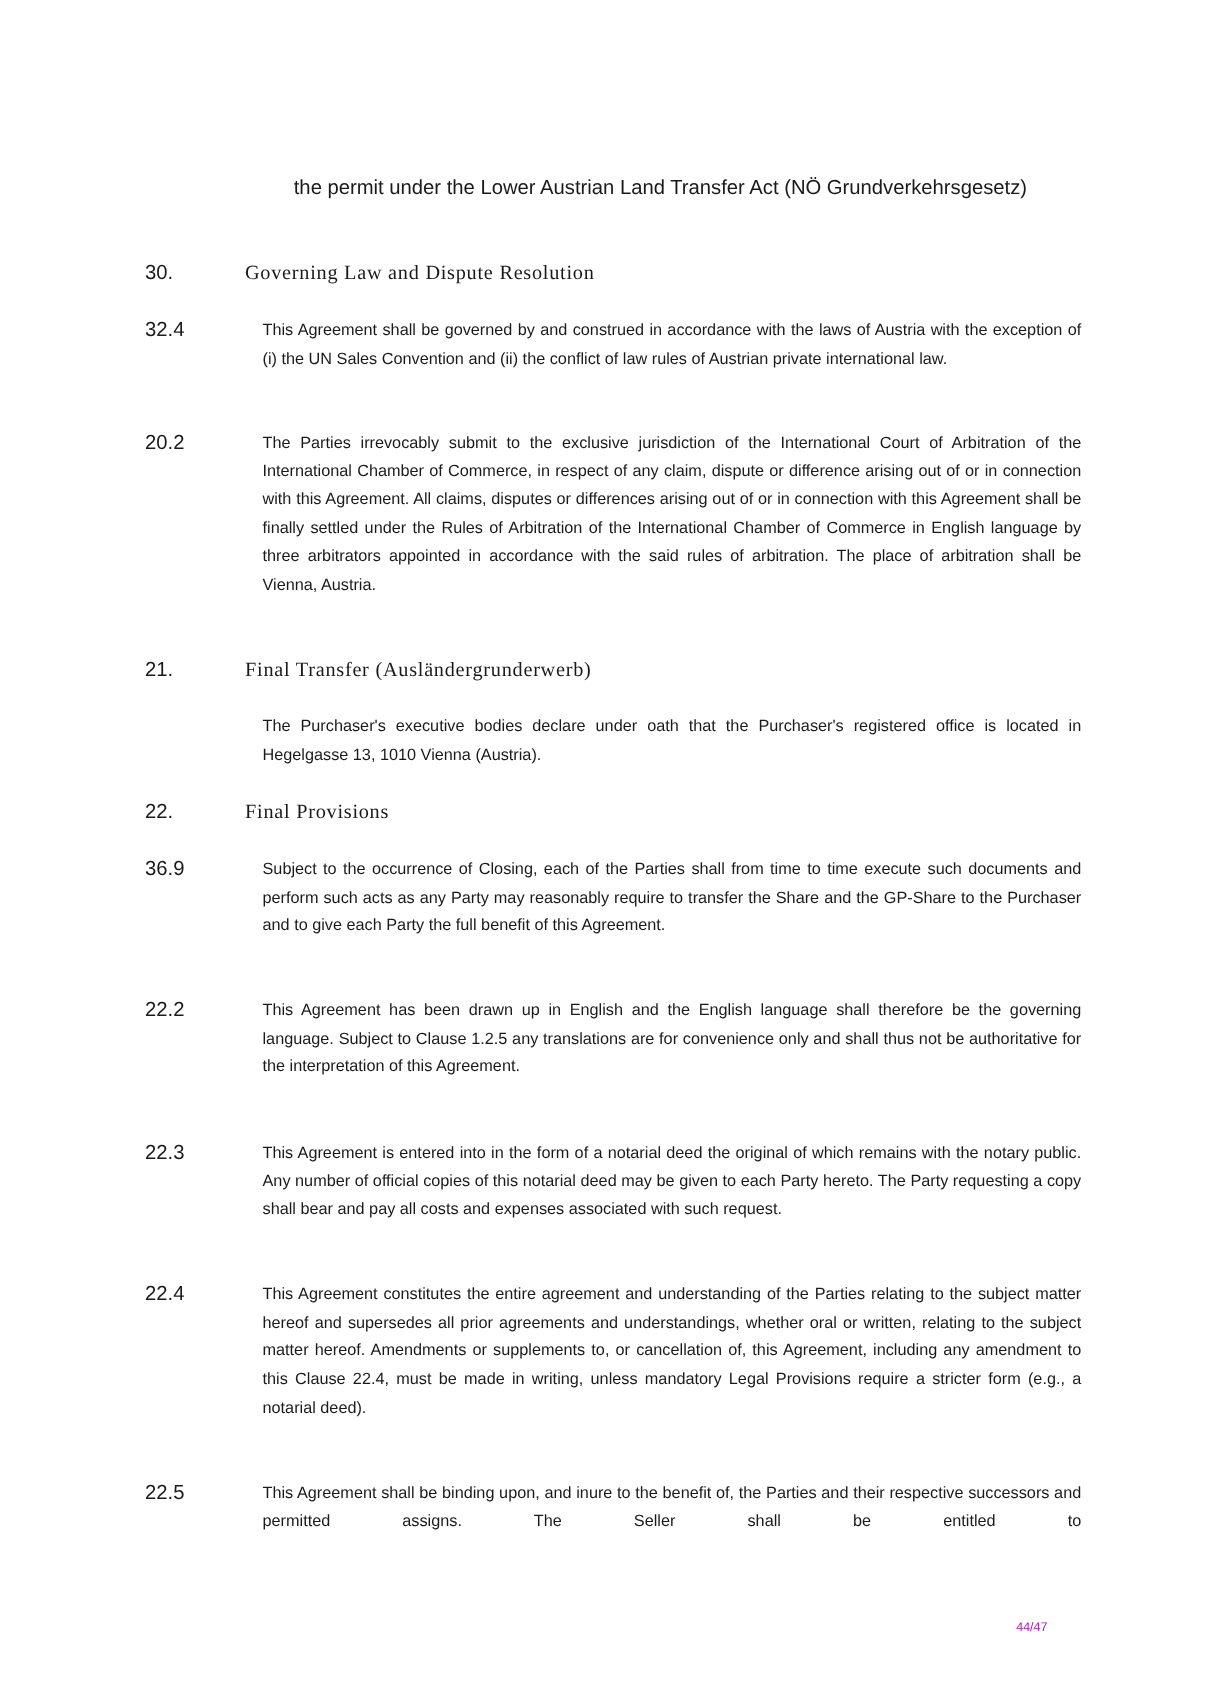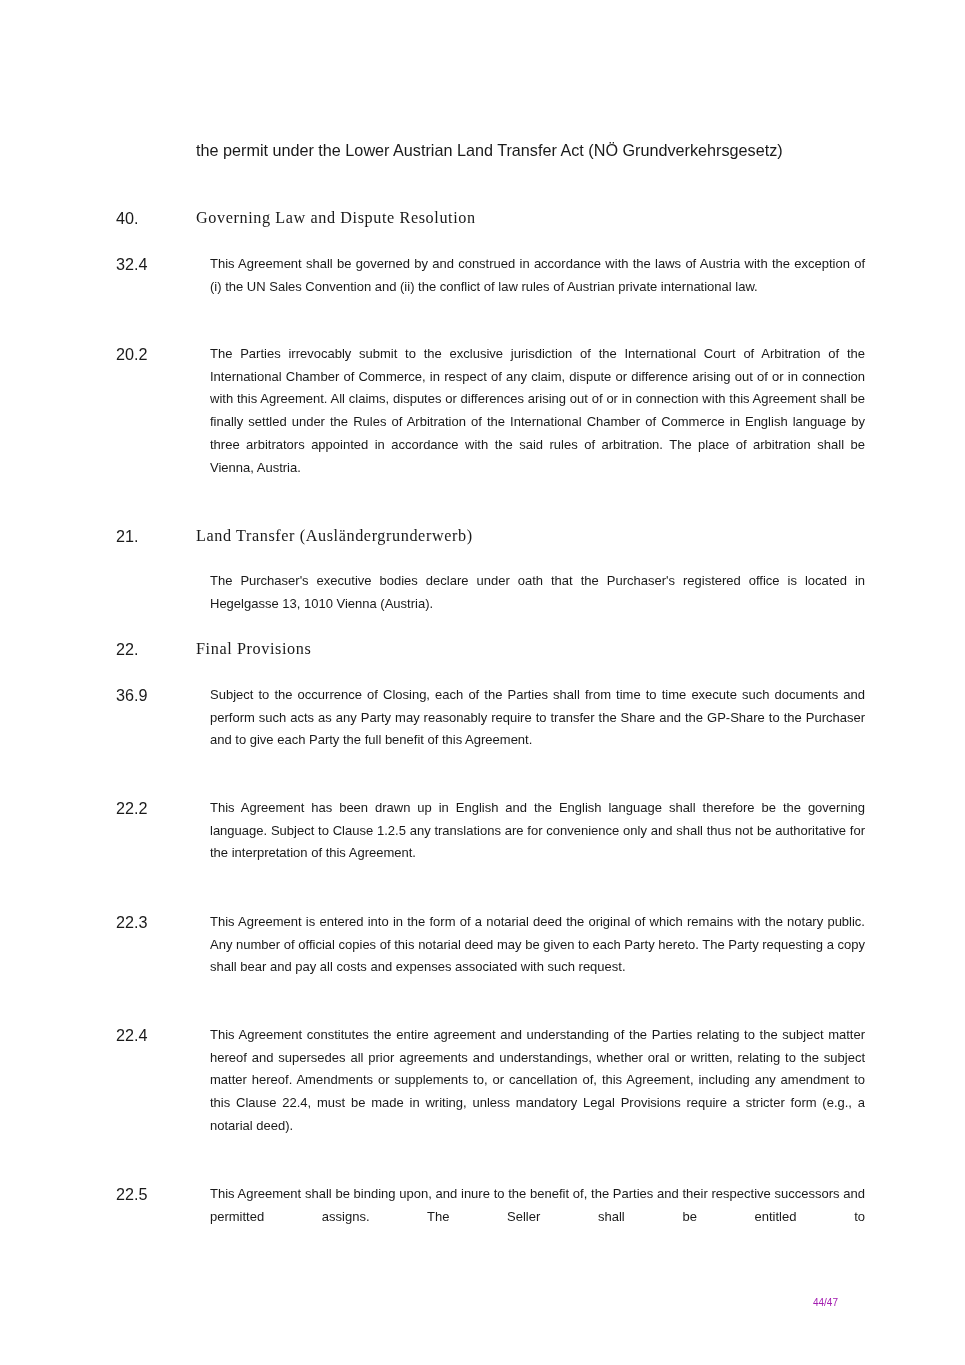--- a/index.html
+++ b/index.html
@@ -66,42 +66,42 @@
       font-size: 10px;
       line-height: 16px;
       color: #a21caf;
     }
   </style>
 </head>
 <body>
 
 <div class="page">
 
-  <div class="continuation" style="top:139px;">
+  <div class="continuation" style="top:139px;margin-left:39px;">
     <div>the permit under the Lower Austrian Land Transfer Act (NÖ Grundverkehrsgesetz)</div>
   </div>
 
   <div class="block" style="top:207px;">
-    <span class="num">40.</span>
+    <span class="num">30.</span>
     <span class="heading">Governing Law and Dispute Resolution</span>
   </div>
 
   <div class="block" style="top:253px;">
     <span class="num">32.4</span>
     <div class="body-text last">This Agreement shall be governed by and construed in accordance with the laws of Austria with the exception of (i) the UN Sales Convention and (ii) the conflict of law rules of Austrian private international law.</div>
   </div>
 
   <div class="block" style="top:343px;">
     <span class="num">20.2</span>
     <div class="body-text last">The Parties irrevocably submit to the exclusive jurisdiction of the International Court of Arbitration of the International Chamber of Commerce, in respect of any claim, dispute or difference arising out of or in connection with this Agreement. All claims, disputes or differences arising out of or in connection with this Agreement shall be finally settled under the Rules of Arbitration of the International Chamber of Commerce in English language by three arbitrators appointed in accordance with the said rules of arbitration. The place of arbitration shall be Vienna, Austria.</div>
   </div>
 
   <div class="block" style="top:525px;">
     <span class="num">21.</span>
-    <span class="heading">Land Transfer (Ausländergrunderwerb)</span>
+    <span class="heading">Final Transfer (Ausländergrunderwerb)</span>
   </div>
 
   <div class="block" style="top:570px;">
     <div class="body-text last">The Purchaser's executive bodies declare under oath that the Purchaser's registered office is located in Hegelgasse 13, 1010 Vienna (Austria).</div>
   </div>
 
   <div class="block" style="top:638px;">
     <span class="num">22.</span>
     <span class="heading">Final Provisions</span>
   </div>

